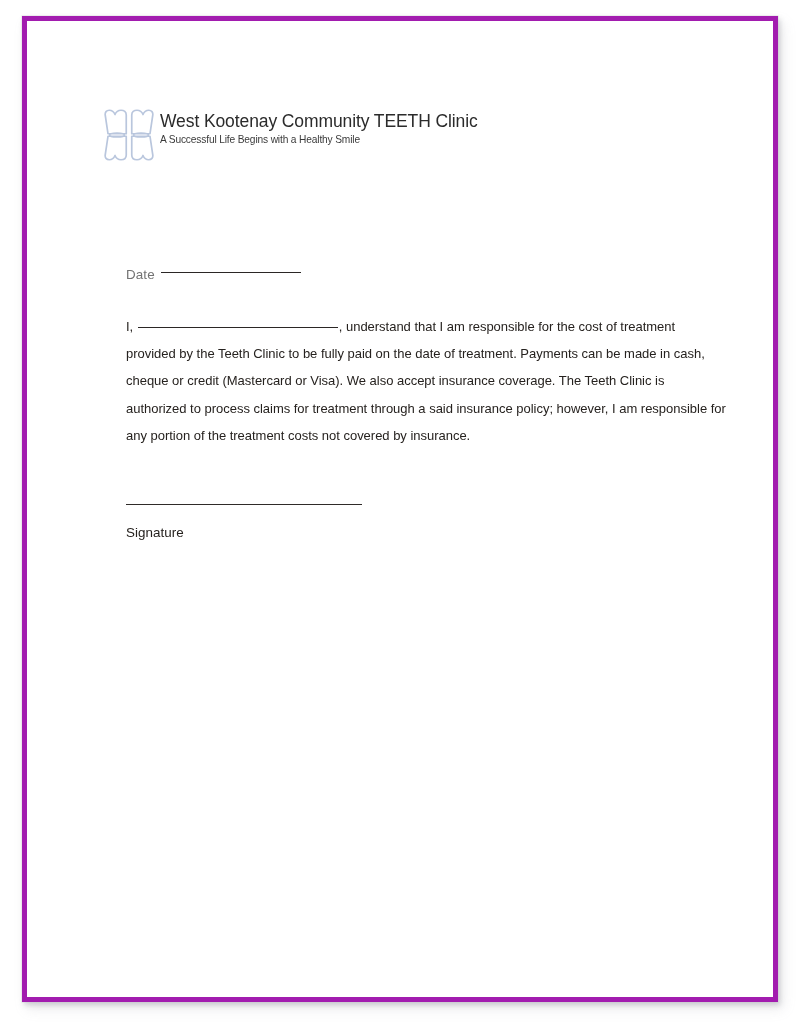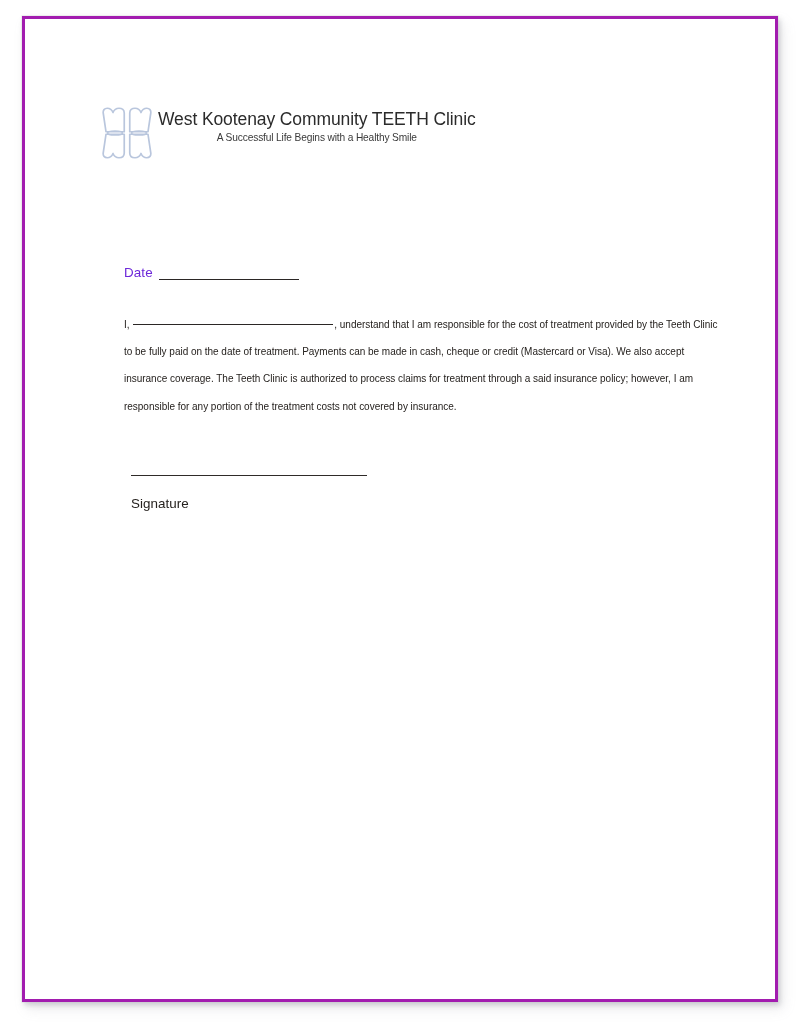--- a/index.html
+++ b/index.html
@@ -24,21 +24,21 @@
   }
 
   
   .sheet {
     position: absolute;
     left: 22px;
     top: 16px;
     width: 756px;
     height: 986px;
     background: #ffffff;
-    border: 3px solid #a21caf;
+    border: 5px solid #a21caf;
     box-shadow:
       0 0 0 0.5px rgba(200,202,206,0.55),
       2px 3px 5px rgba(120,122,128,0.30),
       5px 7px 12px rgba(150,152,158,0.18);
     box-sizing: border-box;
   }
 
   
   .letterhead {
     position: absolute;
@@ -66,21 +66,20 @@
     white-space: nowrap;
   }
   .clinic-tagline {
     font-family: "Liberation Sans", "DejaVu Sans", sans-serif;
     font-size: 10.2px;
     line-height: 13px;
     color: #3a3a3a;
     margin-top: 2px;
     letter-spacing: -0.15px;
     white-space: nowrap;
-    text-align: center;
   }
 
   
   .doc {
     position: absolute;
     left: 99px;
     top: 186px;
     width: 600px;
     font-family: "Liberation Sans", "DejaVu Sans", sans-serif;
     color: #26221f;
@@ -91,58 +90,58 @@
     line-height: 18px;
     letter-spacing: 0.45px;
     color: #262322;
     margin: 0 0 0 0;
   }
 
   .date-row {
     margin-top: 58px;
     font-size: 13.4px;
     line-height: 20px;
-    color: #6d28d9;
+    color: #737373;
     display: flex;
-    align-items: flex-end;
+    align-items: center;
     white-space: nowrap;
   }
   .date-label { letter-spacing: 0.1px; }
   .rule-short {
     display: inline-block;
     width: 140px;
     height: 0;
     border-bottom: 1.6px solid #2b2725;
     margin-left: 6px;
     position: relative;
     top: -3px;
   }
 
   .para {
-    font-size: 10px;
+    font-size: 13px;
     line-height: 27.2px;
     color: #26221f;
     margin: 0;
     letter-spacing: -0.02px;
     text-align: left;
   }
   .para.first { margin-top: 28px; }
   .para.second { margin-top: 27px; }
 
   .rule-inline {
     display: inline-block;
     width: 200px;
     height: 0;
     border-bottom: 1.6px solid #2b2725;
     position: relative;
     top: -3px;
     margin: 0 1px;
   }
 
-  .sig-block { margin-top: 55px; margin-left: 7px; }
+  .sig-block { margin-top: 55px; }
   .rule-sig {
     width: 236px;
     height: 0;
     border-bottom: 1.7px solid #2f2b29;
   }
   .sig-label {
     font-size: 13.4px;
     line-height: 20px;
     color: #26221f;
     margin-top: 18px;

